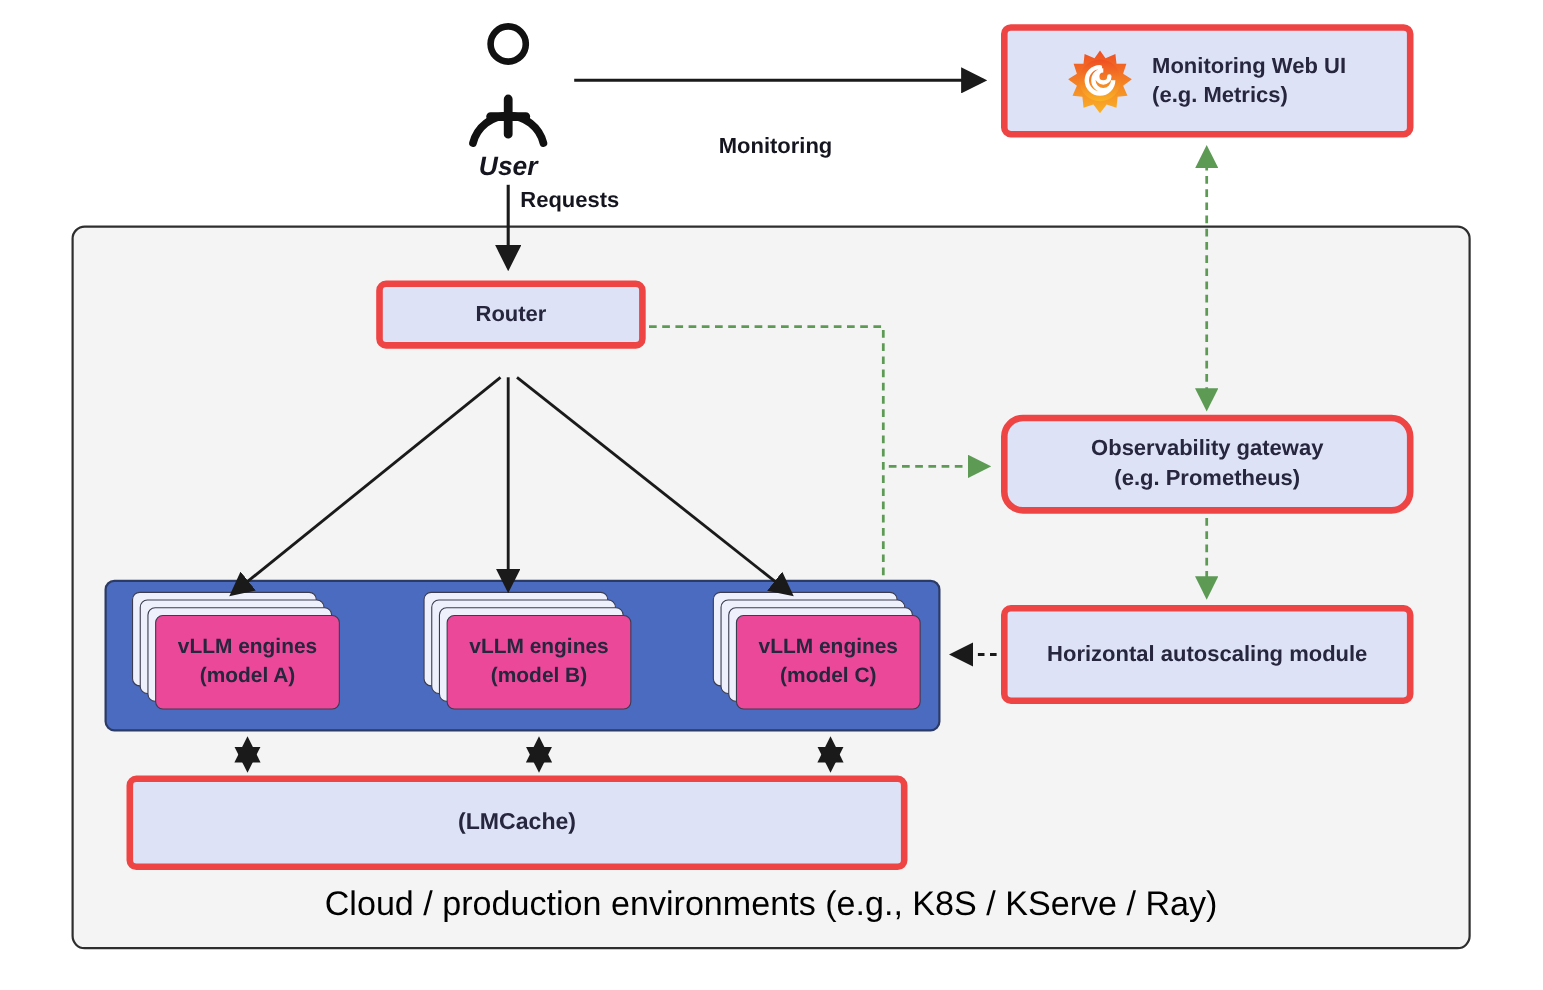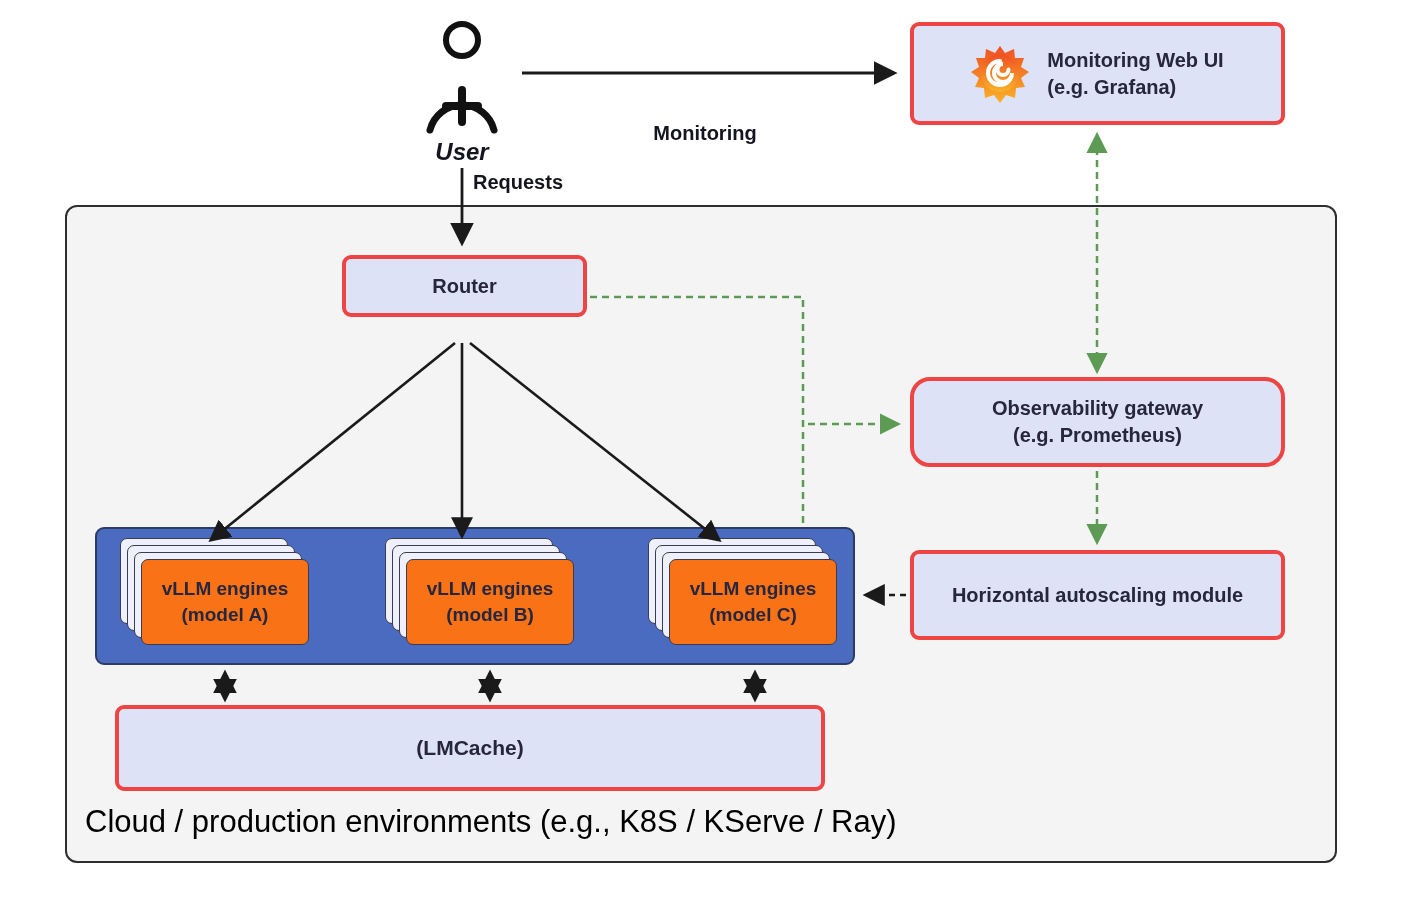--- a/index.html
+++ b/index.html
@@ -5,50 +5,50 @@
   html,body { margin:0; padding:0; background:#ffffff; }
   .stage {
     position:relative; width:1403px; height:900px;
     font-family:"Liberation Sans", sans-serif;
     color:#1c1c2e; overflow:hidden; background:#ffffff;
   }
   .abs { position:absolute; }
   .box {
     position:absolute;
     background:#dde2f6;
-    border:4px solid #ef4444;
+    border:6px solid #ef4444;
     border-radius:9px;
     display:flex; flex-direction:column; align-items:center; justify-content:center;
     font-weight:bold; font-size:20px; line-height:1.35; text-align:center; color:#26263e;
     box-sizing:border-box;
   }
   .outer-box {
     position:absolute; left:65px; top:205px; width:1272px; height:658px;
     background:#f4f4f5; border:2px solid #2e2e2e; border-radius:12px; box-sizing:border-box;
   }
   .engines-container {
     position:absolute; left:95px; top:527px; width:760px; height:138px;
     background:#4a6bc0; border:2px solid #2c3a66; border-radius:9px; box-sizing:border-box;
   }
   .engine-group { position:absolute; width:200px; height:120px; }
   .engine-card {
     position:absolute; width:168px; height:86px;
     background:#eef0fb; border:1.6px solid #3c3c50; border-radius:7px; box-sizing:border-box;
   }
   .engine-card.front {
-    background:#f97316;
+    background:#ec4899;
     display:flex; flex-direction:column; align-items:center; justify-content:center;
     font-weight:bold; font-size:19px; line-height:1.35; text-align:center; color:#26263e;
   }
   .edge-label { position:absolute; font-weight:bold; font-size:20px; color:#15151f; }
   .edge-label.green { color:#5d9b55; }
   .user-label { position:absolute; font-weight:bold; font-size:24px; color:#15151f; text-align:center;font-style:italic; }
   .caption {
     position:absolute; left:85px; top:804px; width:1232px;
-    font-size:31px; font-weight:400; color:#000000;
+    text-align:center; font-size:31px; font-weight:400; color:#000000;
   }
   .monitoring-inner { display:flex; align-items:center; gap:18px; }
   .arrow-layer { position:absolute; left:0; top:0; width:1403px; height:900px; pointer-events:none; }
 </style>
 </head>
 <body>
 
 <div class="stage">
 
   <div class="abs" style="left:421px; top:18px; width:82px; height:118px;">
@@ -75,21 +75,21 @@
               <stop offset="1" stop-color="#f9b226"></stop>
             </linearGradient>
           </defs>
           <path fill="url(#gf)" d="M29 2 L34 9 L43 5 L44 14 L53 14 L50 23 L58 28 L50 34 L54 43 L45 44 L44 54 L35 51 L29 59 L23 51 L14 54 L13 44 L4 43 L8 34 L0 28 L8 23 L5 14 L14 14 L15 5 L24 9 Z"></path>
           <circle cx="29" cy="29" r="19" fill="url(#gf)"></circle>
           <path d="M29 17 a12 12 0 1 0 12 12 a9 9 0 1 1 -9 -9 a5.5 5.5 0 1 0 5.5 5.5" fill="none" stroke="#ffffff" stroke-width="4" stroke-linecap="round"></path>
         </svg>
       </span>
       <span style="text-align:left;">
         <div>Monitoring Web UI</div>
-        <div>(e.g. Grafana)</div>
+        <div>(e.g. Metrics)</div>
       </span>
     </div>
   </div>
 
   <div class="outer-box"></div>
 
   <div class="box" style="left:342px; top:255px; width:245px; height:62px;">
     <div>Router</div>
   </div>
 

